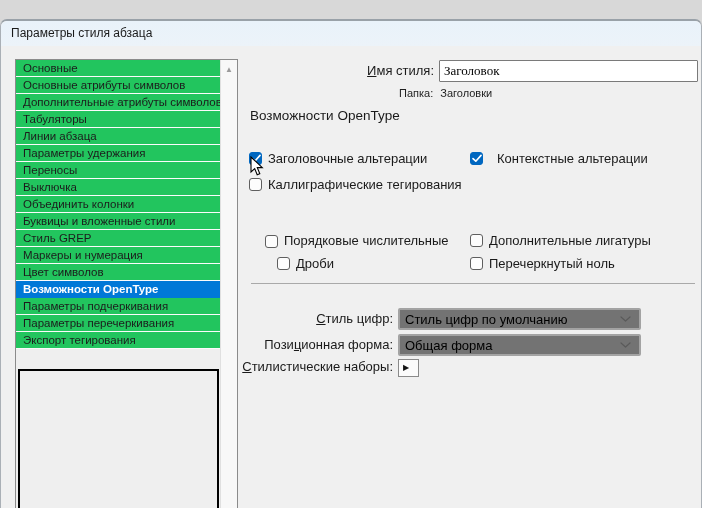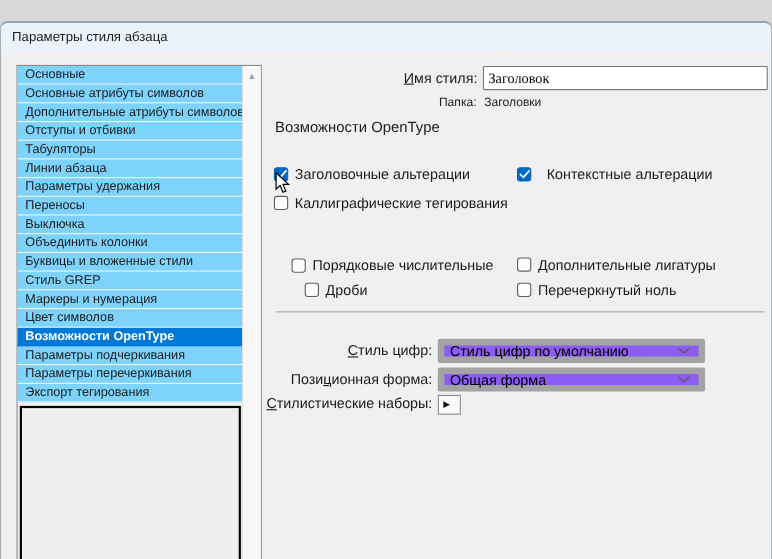--- a/index.html
+++ b/index.html
@@ -6,21 +6,21 @@
   .window{position:relative;width:702px;height:508px;box-sizing:border-box;background:#f0f0f0;
           border:1px solid #aab0b6;border-top:2px solid #99a1a8;border-radius:7px 7px 0 0;overflow:hidden;margin-top:19px;}
   .titlebar{position:absolute;left:0;top:0;width:100%;height:25px;background:linear-gradient(#e9f2fa,#ecf3f9);
             border-radius:6px 6px 0 0;}
   .titlebar-text{position:absolute;left:10px;top:0;line-height:25px;font-size:12px;color:#1a1a1a;}
   
   .list{position:absolute;left:14px;top:38px;width:223px;height:464px;box-sizing:border-box;
         border:1px solid #8b8b8b;background:#efefef;}
   .list-rows{position:absolute;left:0;top:0;right:17px;bottom:0;}
   .list-row{height:17px;line-height:16px;box-sizing:border-box;padding-left:7px;font-size:11.5px;color:#1c1c1c;
-            background:#7dd3fc;border-bottom:1px solid #fbfbfb;white-space:nowrap;overflow:hidden;}
+            background:#22c55e;border-bottom:1px solid #fbfbfb;white-space:nowrap;overflow:hidden;}
   .list-row.selected{background:#0078d7;color:#ffffff;font-weight:bold;border-bottom-color:#0078d7;}
   .preview-box{position:absolute;left:2px;top:309px;width:201px;height:148px;box-sizing:border-box;
                border:2px solid #000;background:#efefef;}
   .scrollbar{position:absolute;right:0;top:0;width:17px;height:100%;background:#f8f8f8;border-left:1px solid #e0e0e0;box-sizing:border-box;}
   .scroll-arrow{position:absolute;left:0;width:100%;height:16px;text-align:center;font-size:8px;line-height:16px;color:#9b9b9b;}
   .scroll-arrow.up{top:2px;} .scroll-arrow.down{bottom:2px;}
   
   .field-label{position:absolute;font-size:13px;color:#1a1a1a;text-align:right;white-space:nowrap;}
   .mn{text-decoration:underline;}
   .text-input{position:absolute;left:438px;top:39px;width:259px;height:22px;box-sizing:border-box;
@@ -29,21 +29,21 @@
   .folder-line{position:absolute;left:398px;top:66px;font-size:11px;color:#1e1e1e;}
   .section-heading{position:absolute;left:249px;top:87px;font-size:13.5px;color:#1a1a1a;}
   .cb-item{position:absolute;display:flex;align-items:center;gap:6px;height:15px;}
   .cb-box{width:13px;height:13px;box-sizing:border-box;border:1px solid #5f5f5f;border-radius:3px;
           background:#fdfdfd;display:flex;align-items:center;justify-content:center;flex:0 0 13px;}
   .cb-box svg{display:none;}
   .cb-item.checked .cb-box{background:#0067c0;border-color:#0067c0;}
   .cb-item.checked .cb-box svg{display:block;}
   .cb-label{font-size:13px;color:#1a1a1a;white-space:nowrap;}
   .divider{position:absolute;left:250px;top:262px;width:444px;height:1px;background:#a9a9a9;}
-  .combo{position:absolute;height:22px;box-sizing:border-box;border:6px solid #a3a3a3;background:#8b5cf6;
+  .combo{position:absolute;height:22px;box-sizing:border-box;border:2px solid #a3a3a3;background:#737373;
          border-radius:2px;display:flex;align-items:center;}
   .combo-value{font-size:13px;color:#000;padding-left:5px;white-space:nowrap;flex:1;}
   .chevron{padding-right:8px;display:flex;align-items:center;}
   .ss-button{position:absolute;left:397px;top:338px;width:21px;height:18px;box-sizing:border-box;
              border:1px solid #8a8a8a;background:#fbfbfb;font-size:8px;line-height:16px;color:#111;
              text-align:left;padding-left:4px;}
   .cursor-svg{position:absolute;left:249px;top:135px;pointer-events:none;}
 </style>
 </head>
 <body>
@@ -51,21 +51,20 @@
 <div class="window">
   <div class="titlebar">
     <div class="titlebar-text">Параметры стиля абзаца</div>
   </div>
 
   <div class="list">
     <div class="list-rows">
       <div class="list-row">Основные</div>
       <div class="list-row">Основные атрибуты символов</div>
       <div class="list-row">Дополнительные атрибуты символов</div>
-      <div class="list-row">Отступы и отбивки</div>
       <div class="list-row">Табуляторы</div>
       <div class="list-row">Линии абзаца</div>
       <div class="list-row">Параметры удержания</div>
       <div class="list-row">Переносы</div>
       <div class="list-row">Выключка</div>
       <div class="list-row">Объединить колонки</div>
       <div class="list-row">Буквицы и вложенные стили</div>
       <div class="list-row">Стиль GREP</div>
       <div class="list-row">Маркеры и нумерация</div>
       <div class="list-row">Цвет символов</div>

